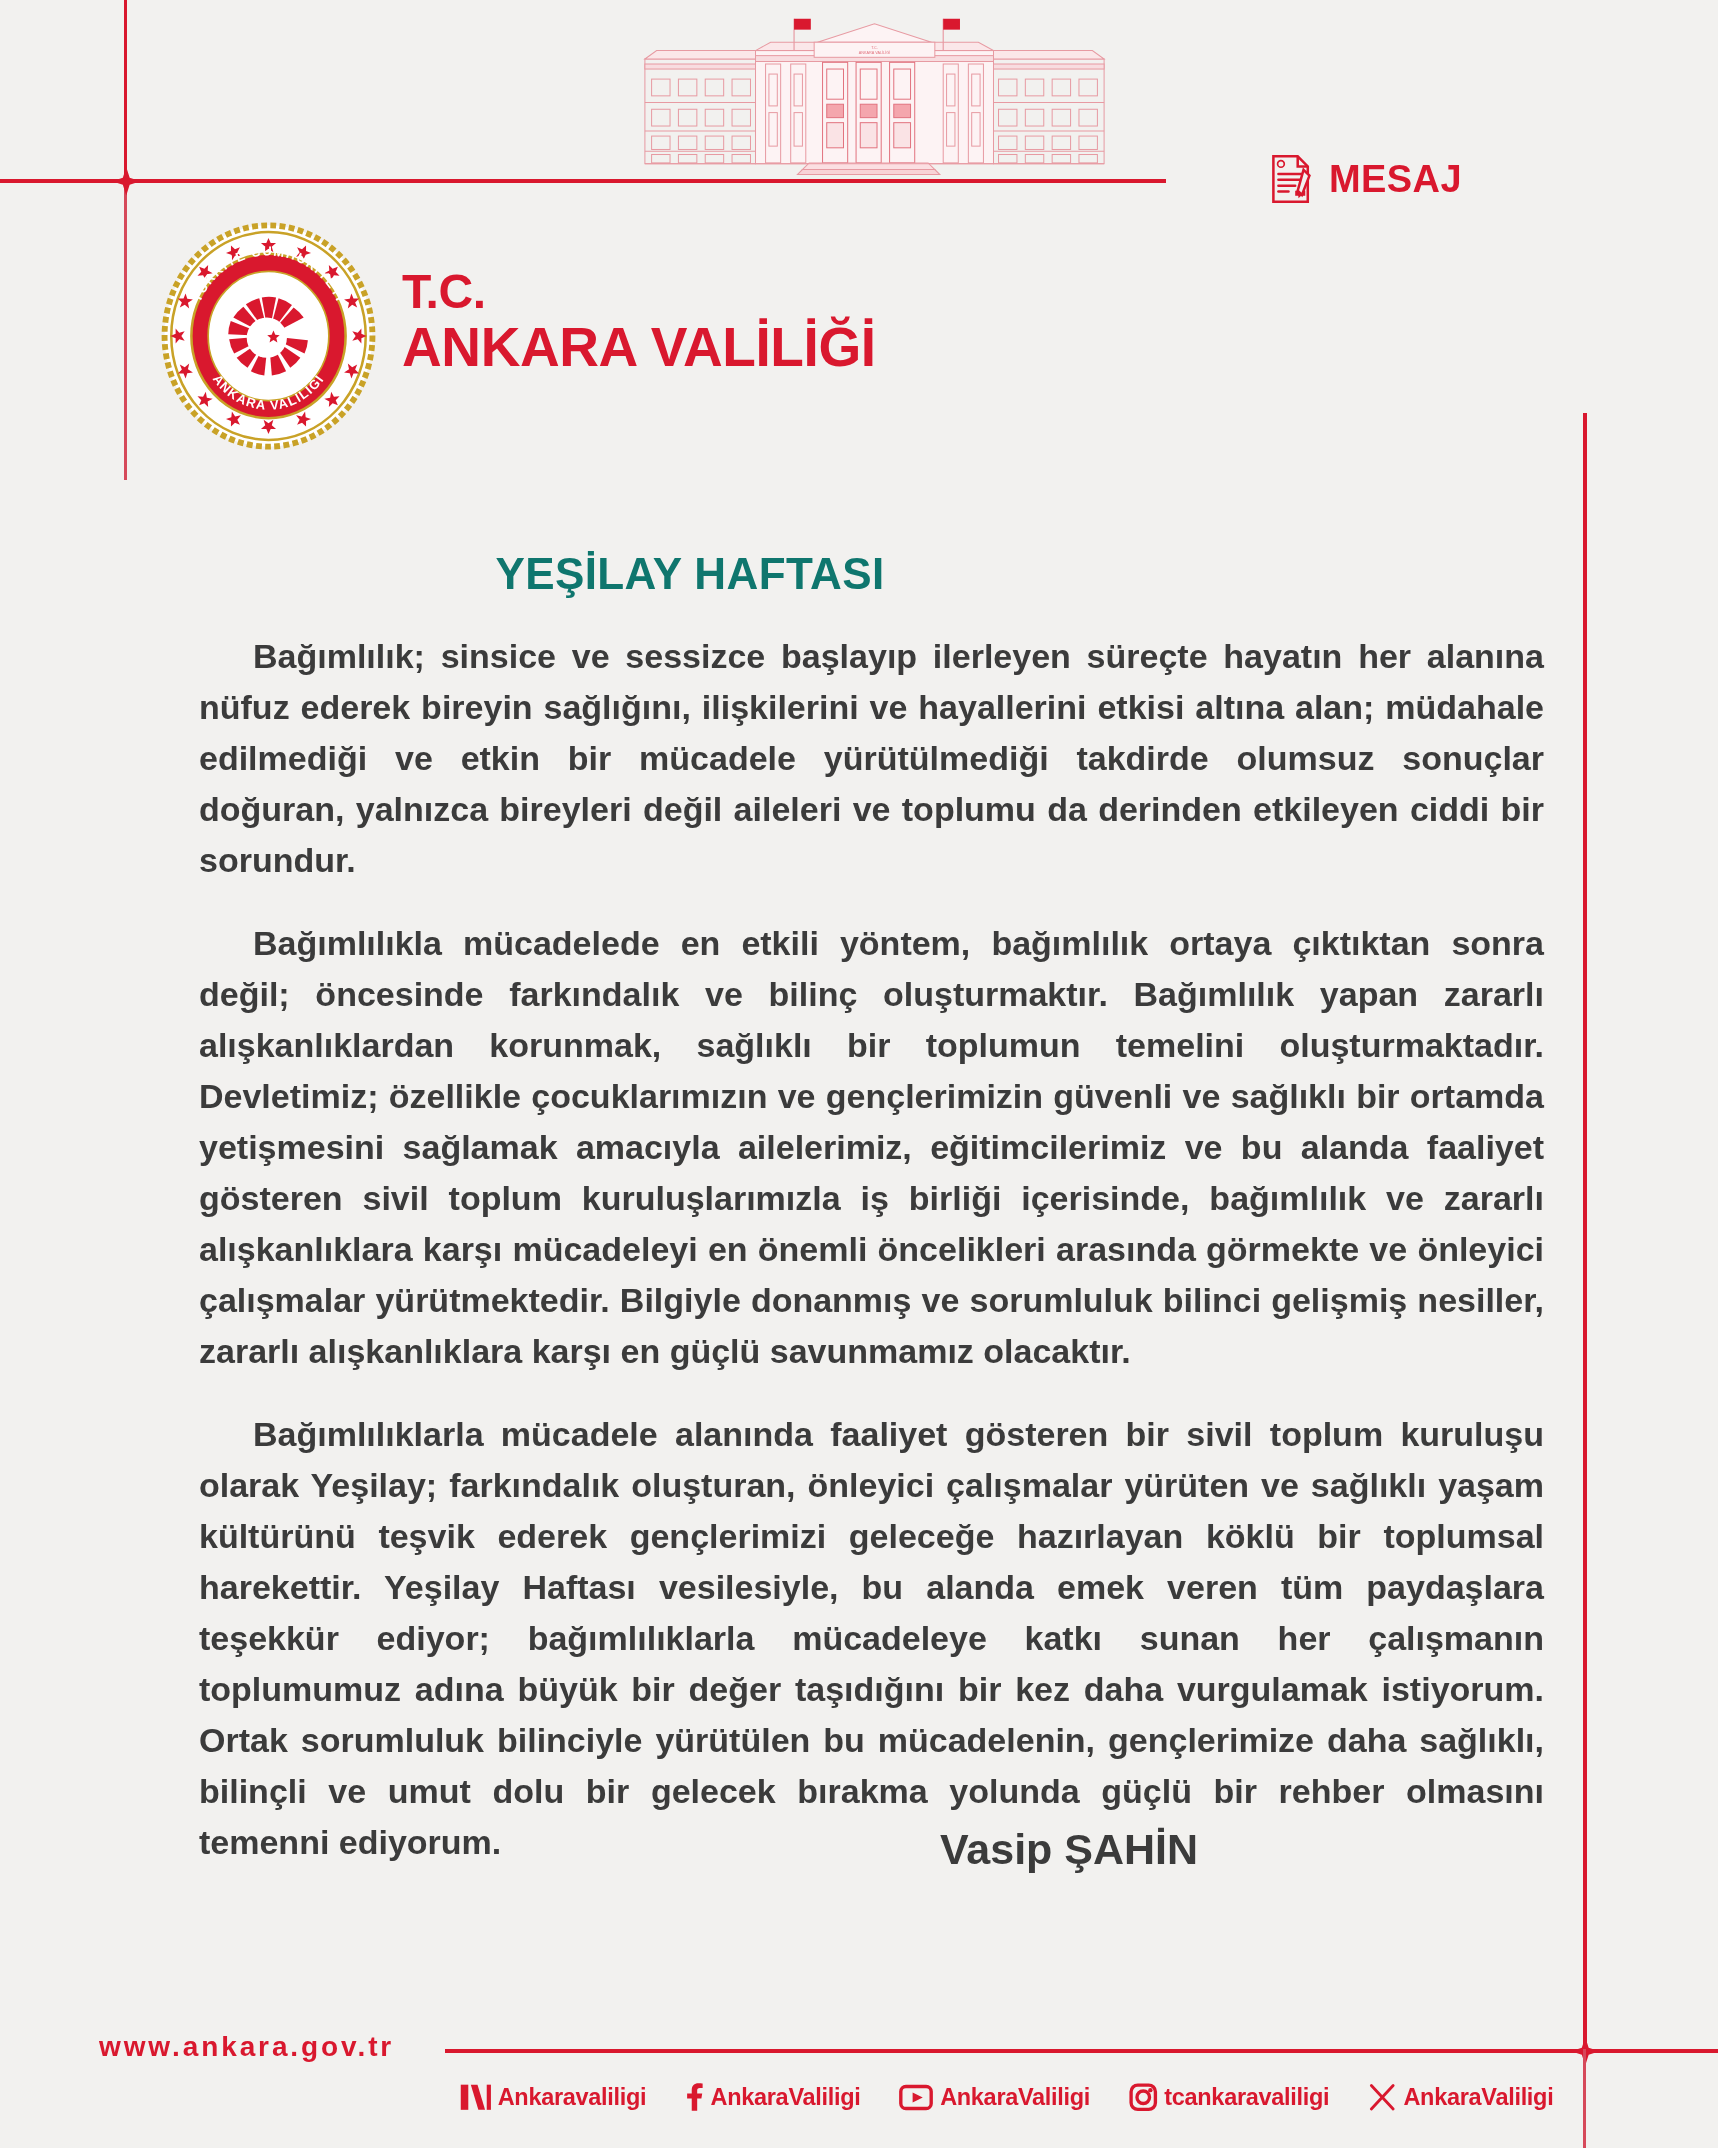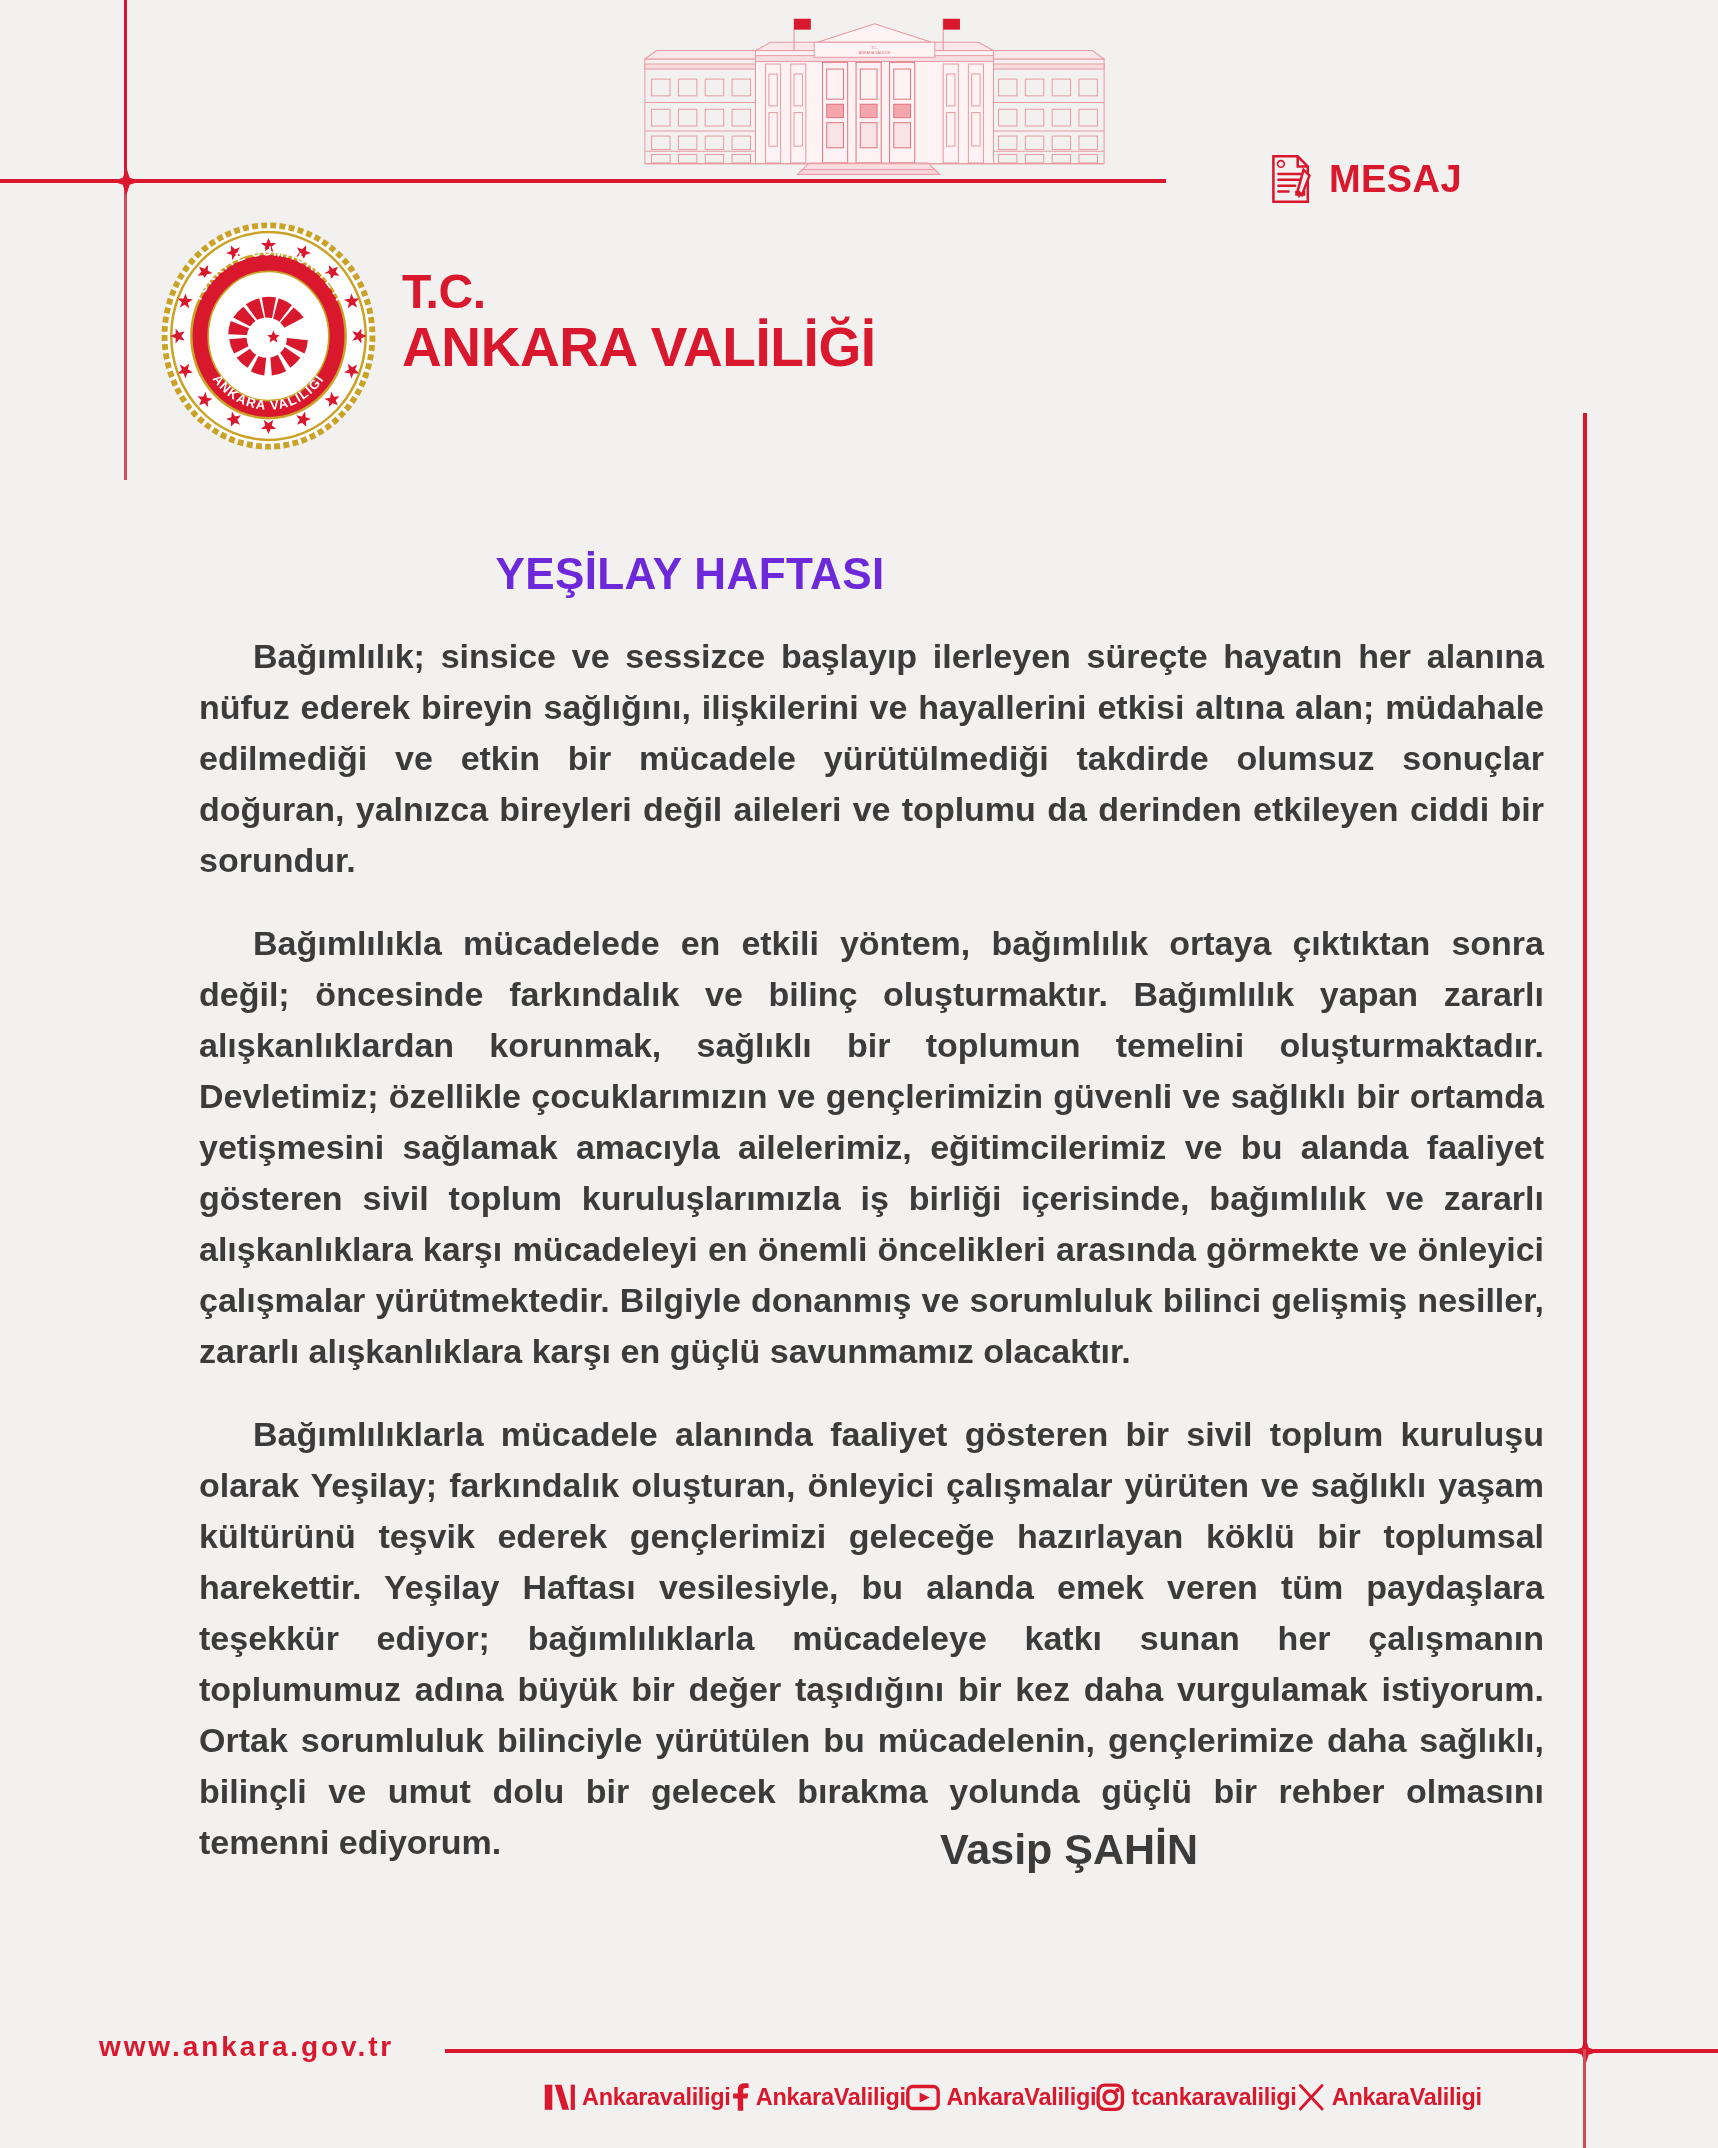--- a/index.html
+++ b/index.html
@@ -83,21 +83,21 @@
     line-height: 1.06;
     letter-spacing: -0.4px;
   }
   .inst-tc { font-size: 48px; display: block; }
   .inst-main { font-size: 55px; display: block; transform: scaleX(1.0); }
 
   
   .doc-title {
     position: absolute; left: 0; top: 549px; width: 1380px;
     text-align: center;
-    font-size: 44px; font-weight: bold; color: #6d28d9;
+    font-size: 44px; font-weight: bold; color: #0f766e;
     letter-spacing: 0.4px;
     font-family: "Liberation Sans", sans-serif;
   }
   .doc-body {
     position: absolute; left: 172px; top: 631px;
     width: 1372px;
     color: #3b3b3b;
     font-family: "Liberation Sans", sans-serif;
     font-size: 34px;
     font-weight: bold;
@@ -119,23 +119,24 @@
   .sig-line { display: block; }
 
   
   .footer-url {
     position: absolute; left: 99px; top: 2031px;
     font-size: 28px; font-weight: bold; color: #d9182e;
     letter-spacing: 2.9px;
     font-family: "Liberation Sans", sans-serif;
   }
   .socials {
-    position: absolute; left: 442px; top: 2083px;
+    position: absolute; left: 459px; top: 2083px;
     width: 1141px;
-    display: flex; align-items: center; justify-content: center;
+    display: flex; align-items: center; 
+    gap: 39px;
   }
   .social {
     display: flex; align-items: center; gap: 6.7px;
   }
   .social-icon { display: block; flex: 0 0 auto; }
   .social-label {
     font-size: 23.5px; font-weight: bold; color: #d9182e;
     letter-spacing: -0.3px; white-space: nowrap;
     font-family: "Liberation Sans", sans-serif;
   }

